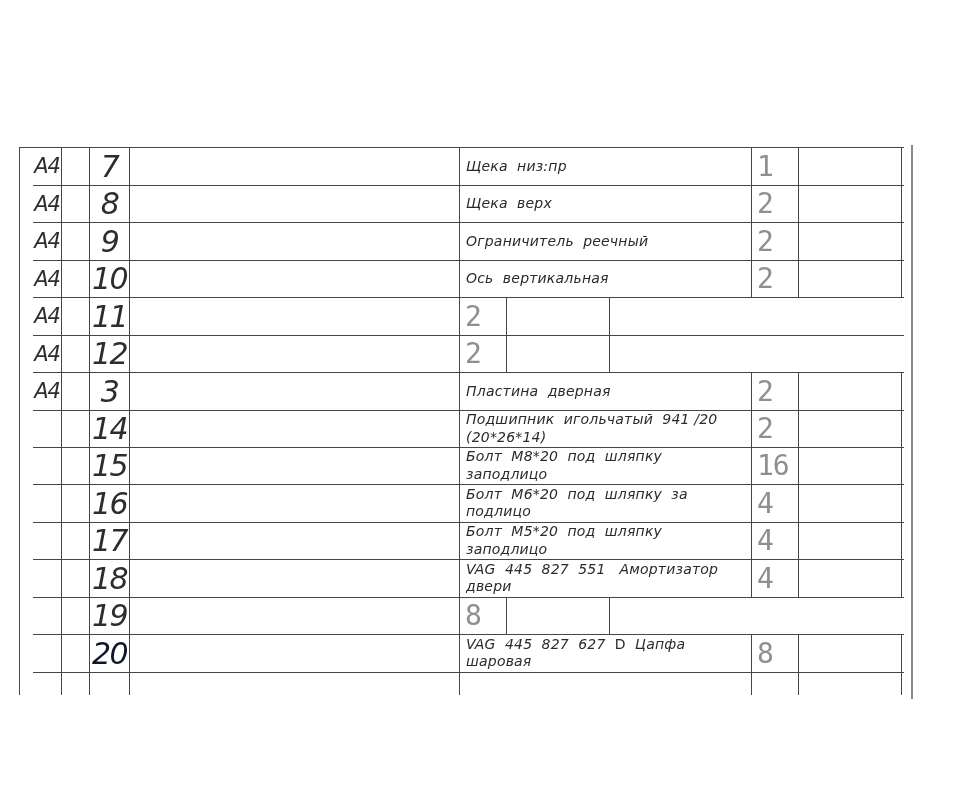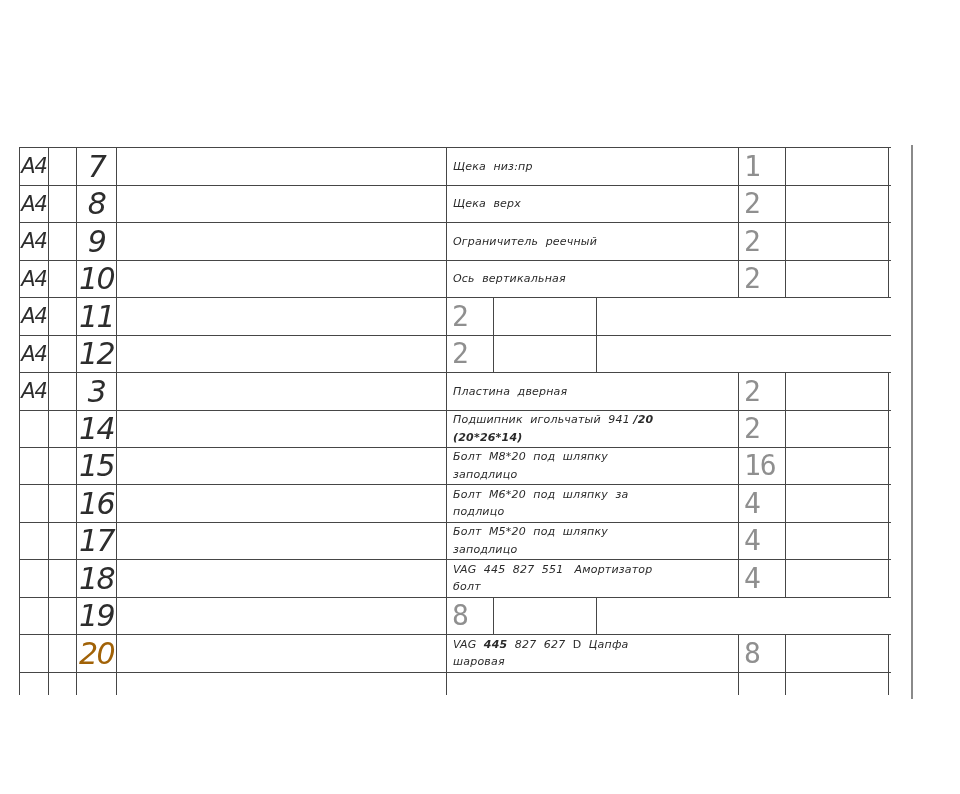--- a/index.html
+++ b/index.html
@@ -11,41 +11,42 @@
   html,body{margin:0;padding:0;background:#ffffff;}
   .sheet{
     position:relative;width:960px;height:794px;background:#ffffff;overflow:hidden;
     font-family:"DejaVu Sans",sans-serif;
   }
   
   .spec-table{
     position:absolute;left:19px;top:147px;width:871px;
     border-top:1px solid var(--line);
     border-left:1px solid var(--line);
+    padding-left:13px;
   }
   .row{display:flex;height:37.5px;border-bottom:1px solid var(--line);box-sizing:border-box;}
   .row-tall{height:37px;}
   .row-partial{height:22px;border-bottom:none;}
   .cell{
     box-sizing:border-box;border-right:1px solid var(--line);
     display:flex;align-items:center;overflow:hidden;
   }
   .col-format{width:29px;justify-content:center;font-style:italic;font-size:21px;letter-spacing:-1px;color:#2d2d2d;}
   .col-zone{width:28px;}
   .col-pos{width:40px;justify-content:center;font-style:italic;font-size:30px;letter-spacing:-1.5px;color:#2d2d2d;}
-  .pos-light{color:#a16207;text-align:center;}
+  .pos-light{color:#0f172a;text-align:center;}
   .col-designation{width:330px;}
   .col-name{
     width:292px;padding:1px 3px 1px 6px;
-    font-style:italic;font-size:11px;line-height:17.5px;
+    font-style:italic;font-size:14px;line-height:17.5px;
     letter-spacing:0.2px;color:var(--ink);
   }
   .name-wrap{width:100%;}
   .name-line span{white-space:pre;}
-  .seg-bold{font-weight:bold;}
+  .seg-bold{font-weight:normal;}
   .seg-upright{font-style:normal;}
   .col-qty{
     width:47px;padding-left:5px;
     font-family:"DejaVu Sans Mono",monospace;
     font-size:28px;color:var(--gray);letter-spacing:-1px;
   }
   .col-note{width:103px;}
   
   .frame-line{
     position:absolute;left:911px;top:145px;width:2px;height:554px;
@@ -195,21 +196,21 @@
         <div class="cell col-note"></div>
       </div>
       <div class="row">
         <div class="cell col-format"></div>
         <div class="cell col-zone"></div>
         <div class="cell col-pos">18</div>
         <div class="cell col-designation"></div>
         <div class="cell col-name">
           <div class="name-wrap">
             <div class="name-line"><span>VAG  445  827  551   Амортизатор</span></div>
-            <div class="name-line"><span>болт</span></div>
+            <div class="name-line"><span>двери</span></div>
           </div>
         </div>
         <div class="cell col-qty">4</div>
         <div class="cell col-note"></div>
       </div>
       <div class="row">
         <div class="cell col-format"></div>
         <div class="cell col-zone"></div>
         <div class="cell col-pos">19</div>
         <div class="cell col-designation"></div>

